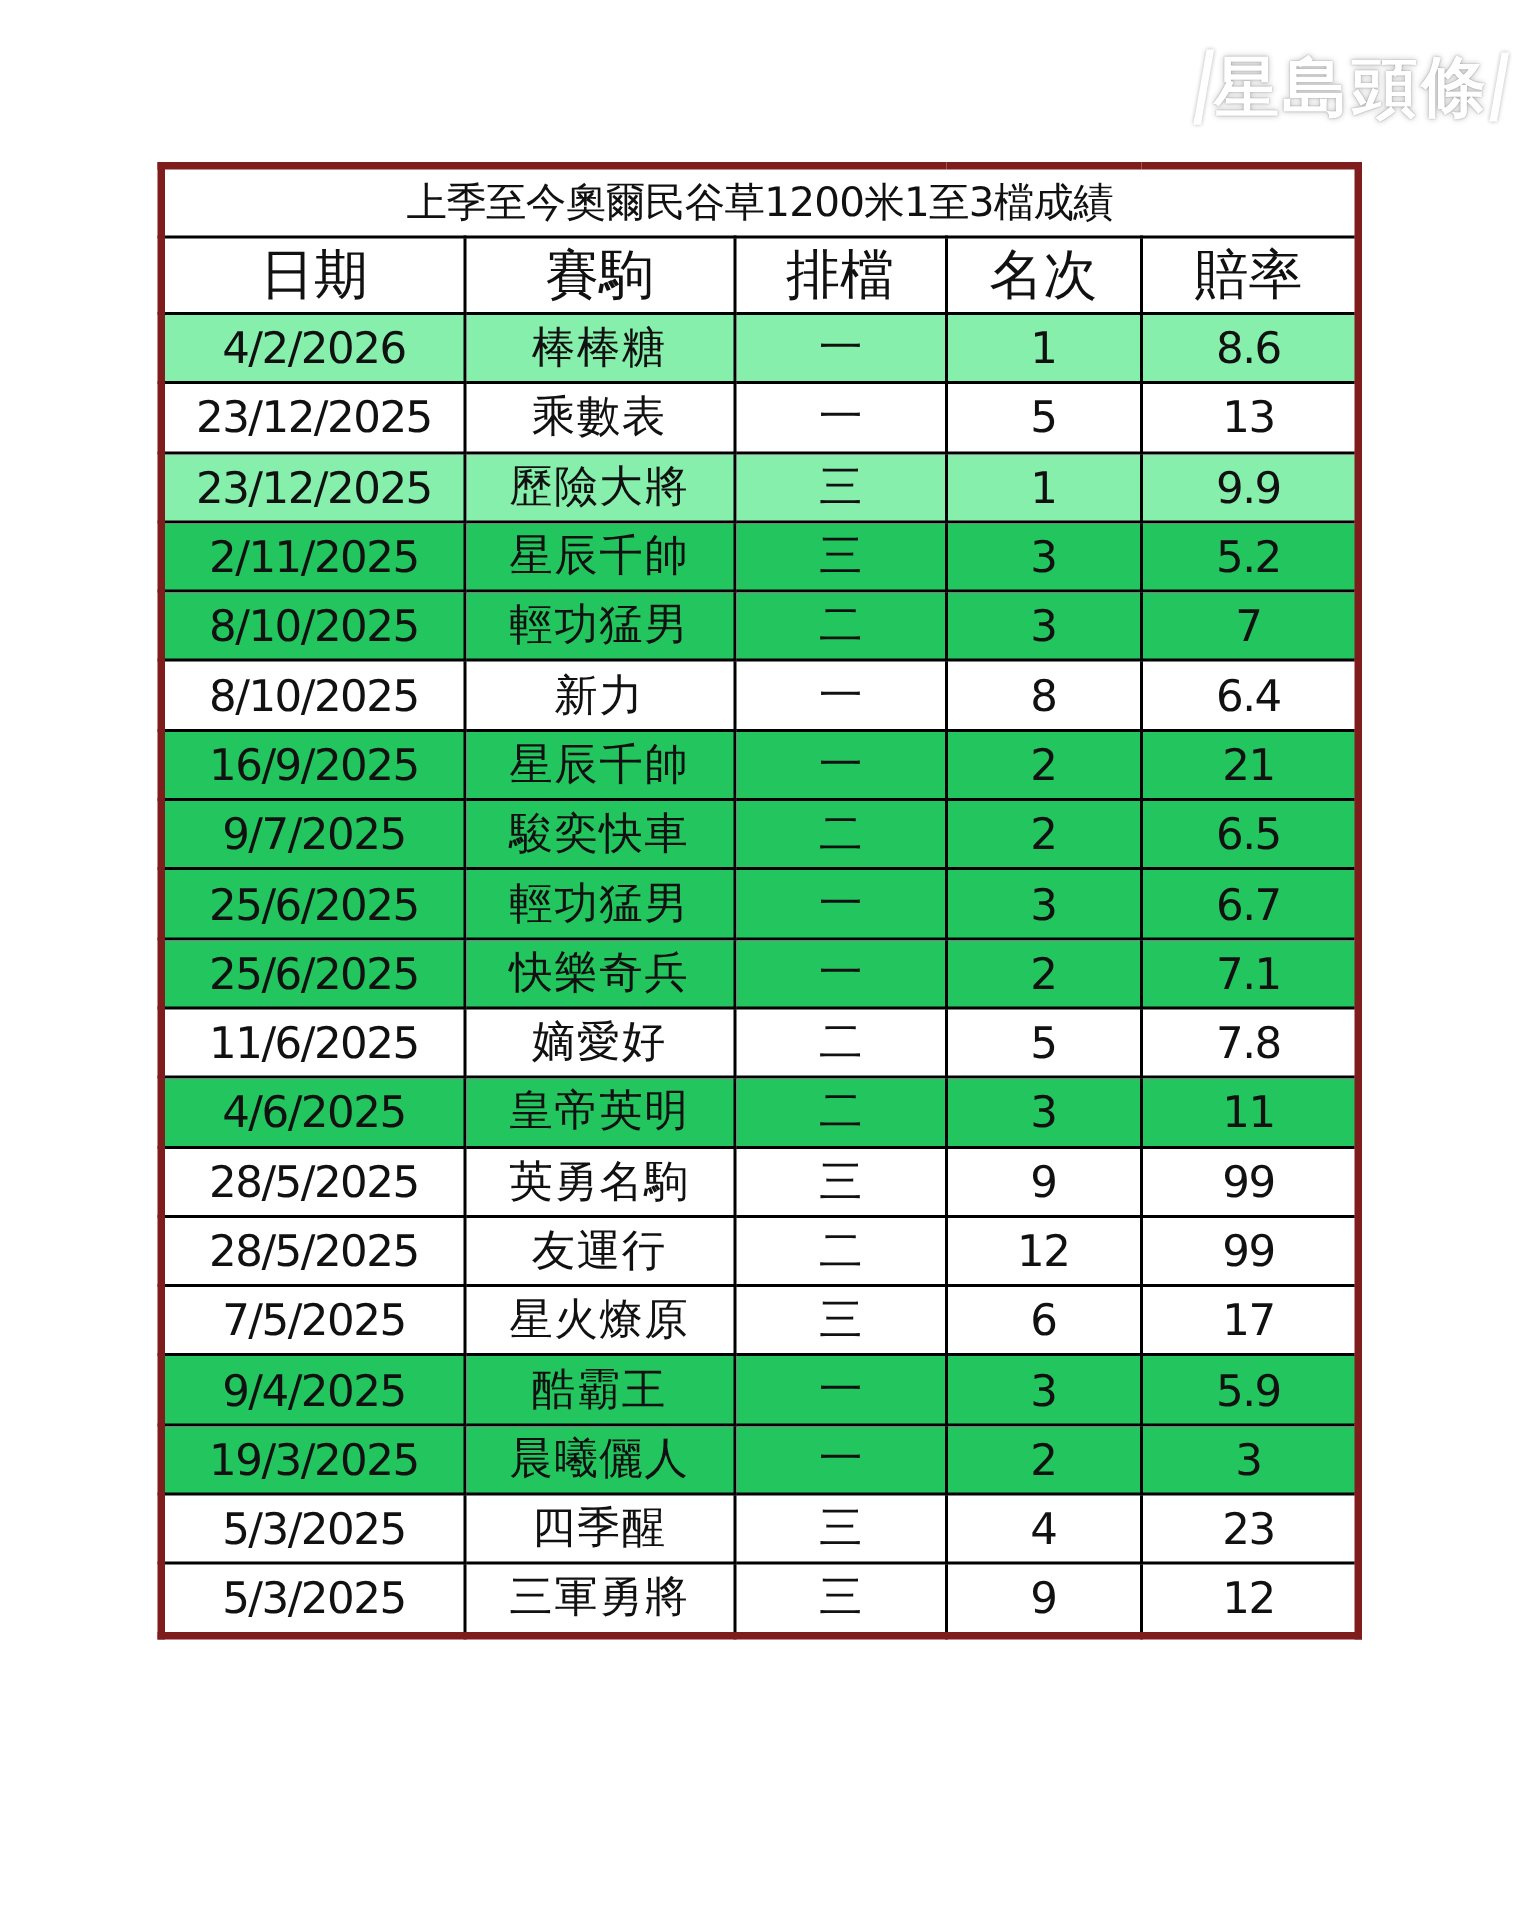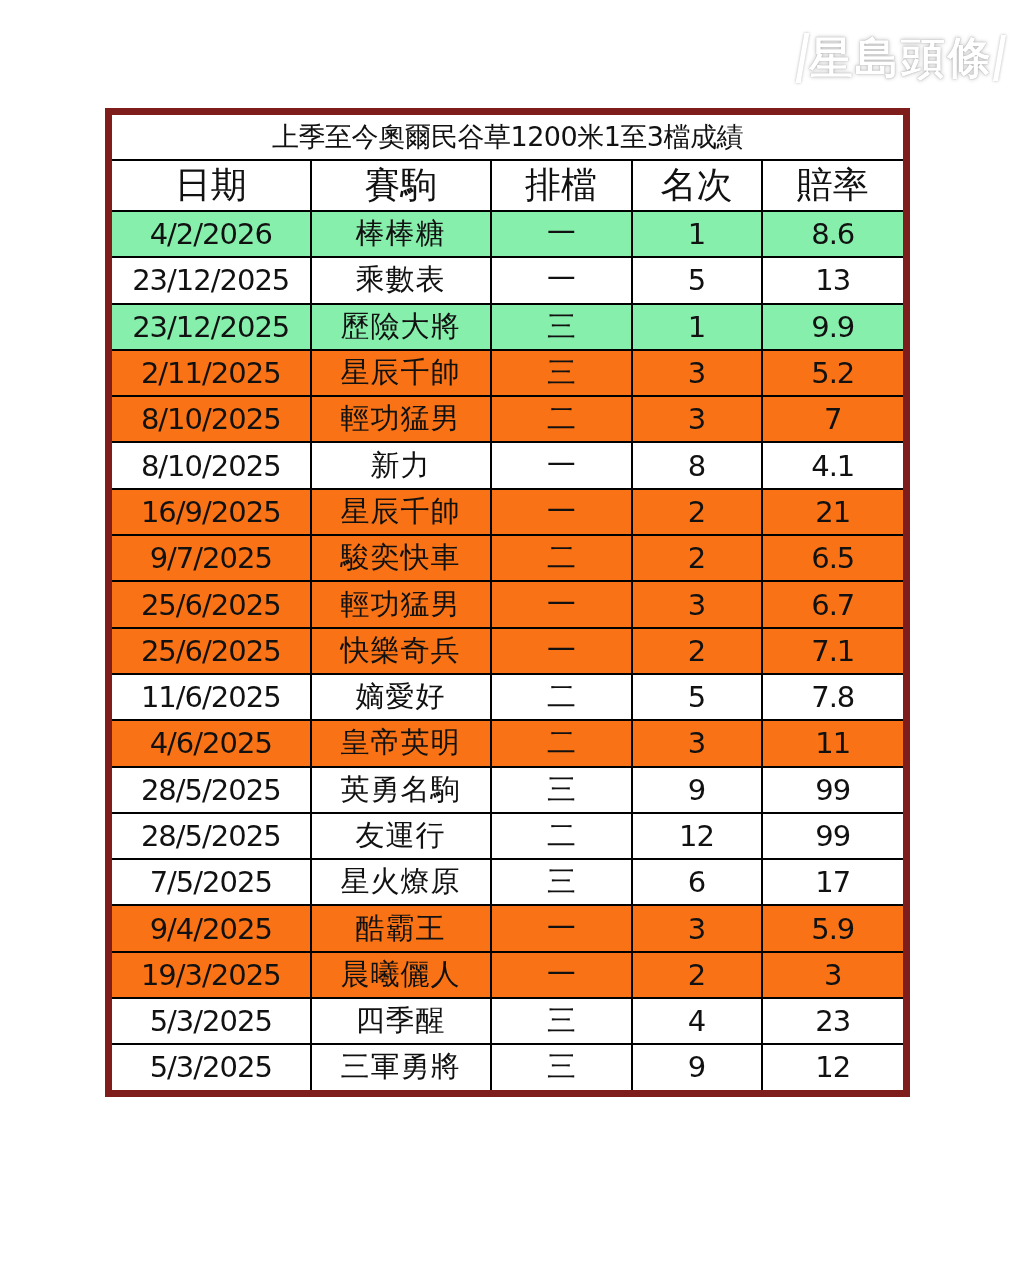--- a/index.html
+++ b/index.html
@@ -39,21 +39,21 @@
       margin: 0 4px;
     }
     .logo .bracket.left { border-bottom: 4px solid #fff; }
     table.results {
       position: absolute;
       top: 108px;
       left: 105px;
       width: 798px;
       border-collapse: collapse;
       table-layout: fixed;
-      border: 7px solid #7f1d1d;
+      border: 5px solid #7f1d1d;
       padding-left: 48px;
     }
     table.results td, table.results th {
       border: 2px solid #000;
       text-align: center;
       vertical-align: middle;
       color: #111;
       font-weight: normal;
       padding: 0;
       overflow: hidden;
@@ -71,21 +71,21 @@
       border-bottom: 3px solid #000;
     }
     .data-row td {
       height: 44.3px;
       font-size: 29px;
       letter-spacing: -1px;
     }
     .data-row td.horse { letter-spacing: 1px; }
     .bg-white { background: #ffffff; }
     .bg-yellow { background: #86efac; }
-    .bg-green { background: #f97316; }
+    .bg-green { background: #22c55e; }
     col.c-date { width: 202px; }
     col.c-horse { width: 180px; }
     col.c-draw { width: 141px; }
     col.c-place { width: 130px; }
     col.c-odds { width: 145px; }
   </style>
 </head>
 <body>
 
 <div class="logo">
@@ -148,21 +148,21 @@
         <td class="horse">輕功猛男</td>
         <td>二</td>
         <td>3</td>
         <td>7</td>
       </tr>
       <tr class="data-row bg-white">
         <td>8/10/2025</td>
         <td class="horse">新力</td>
         <td>一</td>
         <td>8</td>
-        <td>4.1</td>
+        <td>6.4</td>
       </tr>
       <tr class="data-row bg-green">
         <td>16/9/2025</td>
         <td class="horse">星辰千帥</td>
         <td>一</td>
         <td>2</td>
         <td>21</td>
       </tr>
       <tr class="data-row bg-green">
         <td>9/7/2025</td>

